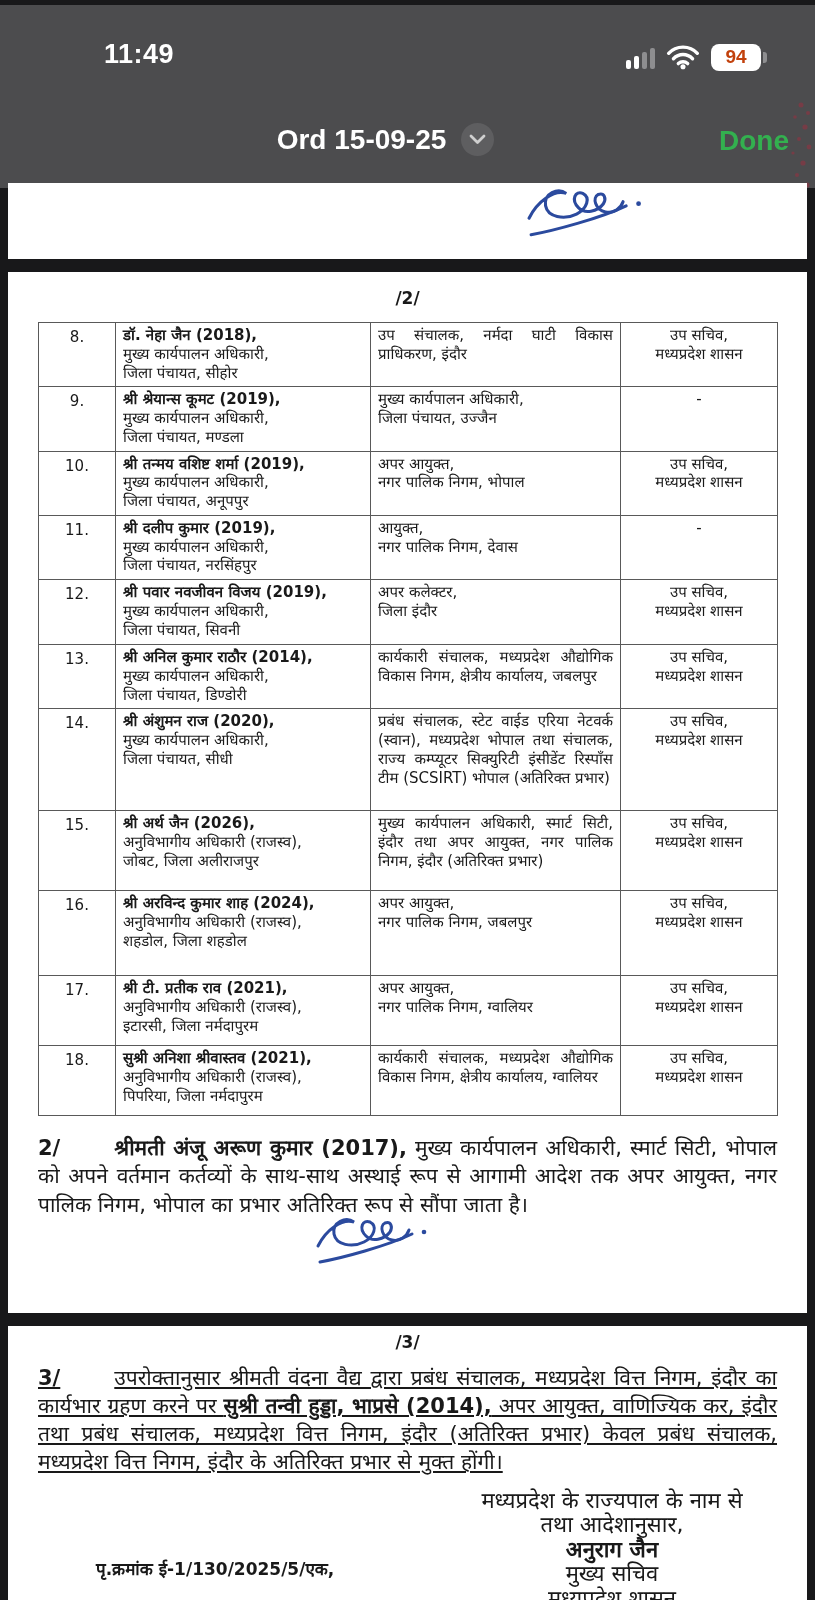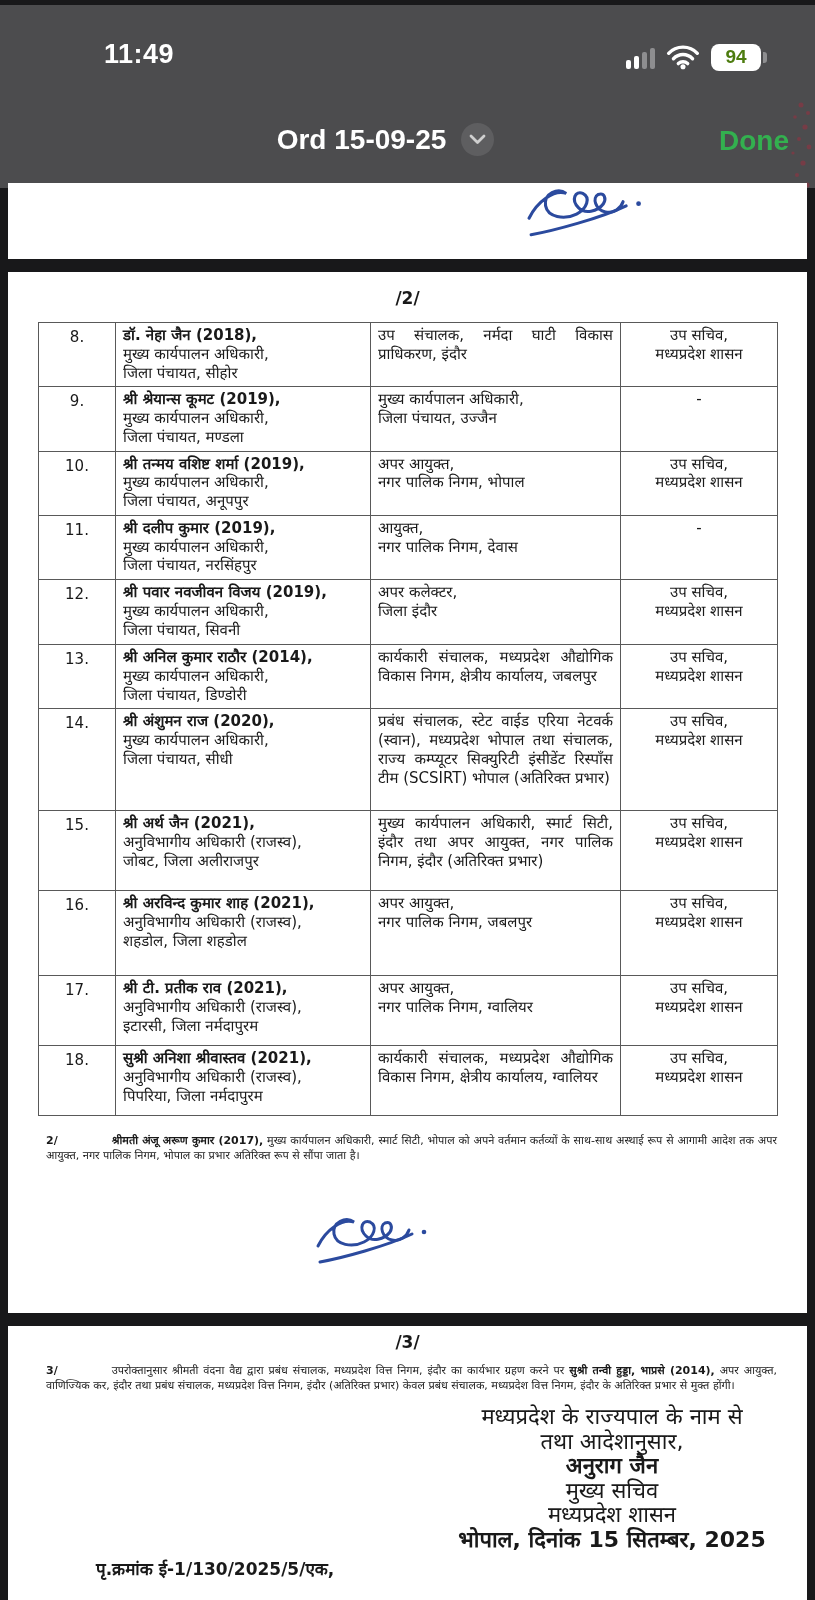--- a/index.html
+++ b/index.html
@@ -7,21 +7,21 @@
           font-family:"DejaVu Sans",sans-serif;}
   
   .header{position:absolute;top:5px;left:0;right:0;height:183px;background:#4c4c4e;}
   .time{position:absolute;left:104px;top:34px;color:#fff;font-size:27px;font-weight:bold;
         font-family:"Liberation Sans",sans-serif;letter-spacing:.5px;}
   .sicons{position:absolute;right:54px;top:38px;display:flex;align-items:center;gap:11px;}
   .bars{display:flex;align-items:flex-end;gap:3px;height:26px;padding-bottom:2px;}
   .bar{width:5px;border-radius:2px;background:#fff;}
   .bar.dim{background:#8e8e90;}
   .batt{position:relative;width:50px;height:27px;background:#fff;border-radius:8px;
-        display:flex;align-items:center;justify-content:center;color:#4d7c0f;
+        display:flex;align-items:center;justify-content:center;color:#c2410c;
         font-size:19px;font-weight:bold;font-family:"Liberation Sans",sans-serif;}
   .batt-tip{position:absolute;right:-6px;top:8px;width:4px;height:11px;background:#8e8e90;
         border-radius:0 3px 3px 0;}
   .title-wrap{position:absolute;top:118px;left:0;right:0;display:flex;justify-content:center;
         align-items:center;gap:15px;transform:translateX(-22px);}
   .doc-title{color:#fff;font-size:28px;font-weight:bold;font-family:"Liberation Sans",sans-serif;}
   .chev{width:33px;height:33px;border-radius:50%;background:#5e5e60;display:flex;
         align-items:center;justify-content:center;cursor:pointer;}
   .done{position:absolute;top:120px;right:26px;color:#33b04f;font-size:28px;font-weight:bold;
         font-family:"Liberation Sans",sans-serif;cursor:pointer;text-align:center;}
@@ -38,22 +38,22 @@
   .pm3{padding-top:6px;}
   
   .tbl-wrap{margin:14px 30px 0 30px;}
   table{border-collapse:collapse;table-layout:fixed;width:739px;font-size:15px;line-height:1.25;}
   td{border:1.6px solid #595959;vertical-align:top;padding:3px 7px 4px;}
   .c-sno{text-align:center;padding-top:5px;}
   .c-name .b{font-weight:bold;}
   .c-post{text-align:justify;white-space:pre-line;}
   .c-order{text-align:center;white-space:pre-line;}
   
-  .para{margin:18px 30px 0 38px;text-align:justify;font-size:11px;line-height:1.34;}
-  .para3{margin-top:12px;}
+  .para{margin:18px 30px 0 30px;text-align:justify;font-size:21px;line-height:1.34;}
+  .para3{margin-top:12px;text-decoration:underline;}
   .pnum{font-weight:bold;margin-right:54px;}
   .b{font-weight:bold;}
   .sign-block{width:330px;margin:12px 30px 0 auto;text-align:center;font-size:22px;
         line-height:24.5px;}
   .ref{position:absolute;left:88px;bottom:20px;font-size:17px;}
 </style>
 </head>
 <body>
 
 <div class="screen">
@@ -204,32 +204,32 @@
                 <div>मुख्य कार्यपालन अधिकारी,</div>
                 <div>जिला पंचायत, सीधी</div>
               </td>
               <td class="c-post">प्रबंध संचालक, स्टेट वाईड एरिया नेटवर्क (स्वान), मध्यप्रदेश भोपाल तथा संचालक, राज्य कम्प्यूटर सिक्युरिटी इंसीडेंट रिस्पाँस टीम (SCSIRT) भोपाल (अतिरिक्त प्रभार)</td>
               <td class="c-order">उप सचिव,
 मध्यप्रदेश शासन</td>
             </tr>
             <tr style="height: 80px;">
               <td class="c-sno">15.</td>
               <td class="c-name">
-                <div class="b">श्री अर्थ जैन (2021),</div>
+                <div class="b">श्री अर्थ जैन (2026),</div>
                 <div>अनुविभागीय अधिकारी (राजस्व),</div>
                 <div>जोबट, जिला अलीराजपुर</div>
               </td>
               <td class="c-post">मुख्य कार्यपालन अधिकारी, स्मार्ट सिटी, इंदौर तथा अपर आयुक्त, नगर पालिक निगम, इंदौर (अतिरिक्त प्रभार)</td>
               <td class="c-order">उप सचिव,
 मध्यप्रदेश शासन</td>
             </tr>
             <tr style="height: 85px;">
               <td class="c-sno">16.</td>
               <td class="c-name">
-                <div class="b">श्री अरविन्द कुमार शाह  (2021),</div>
+                <div class="b">श्री अरविन्द कुमार शाह  (2024),</div>
                 <div>अनुविभागीय अधिकारी (राजस्व),</div>
                 <div>शहडोल, जिला शहडोल</div>
               </td>
               <td class="c-post">अपर आयुक्त,
 नगर पालिक निगम, जबलपुर</td>
               <td class="c-order">उप सचिव,
 मध्यप्रदेश शासन</td>
             </tr>
             <tr style="height: 70px;">
               <td class="c-sno">17.</td>

